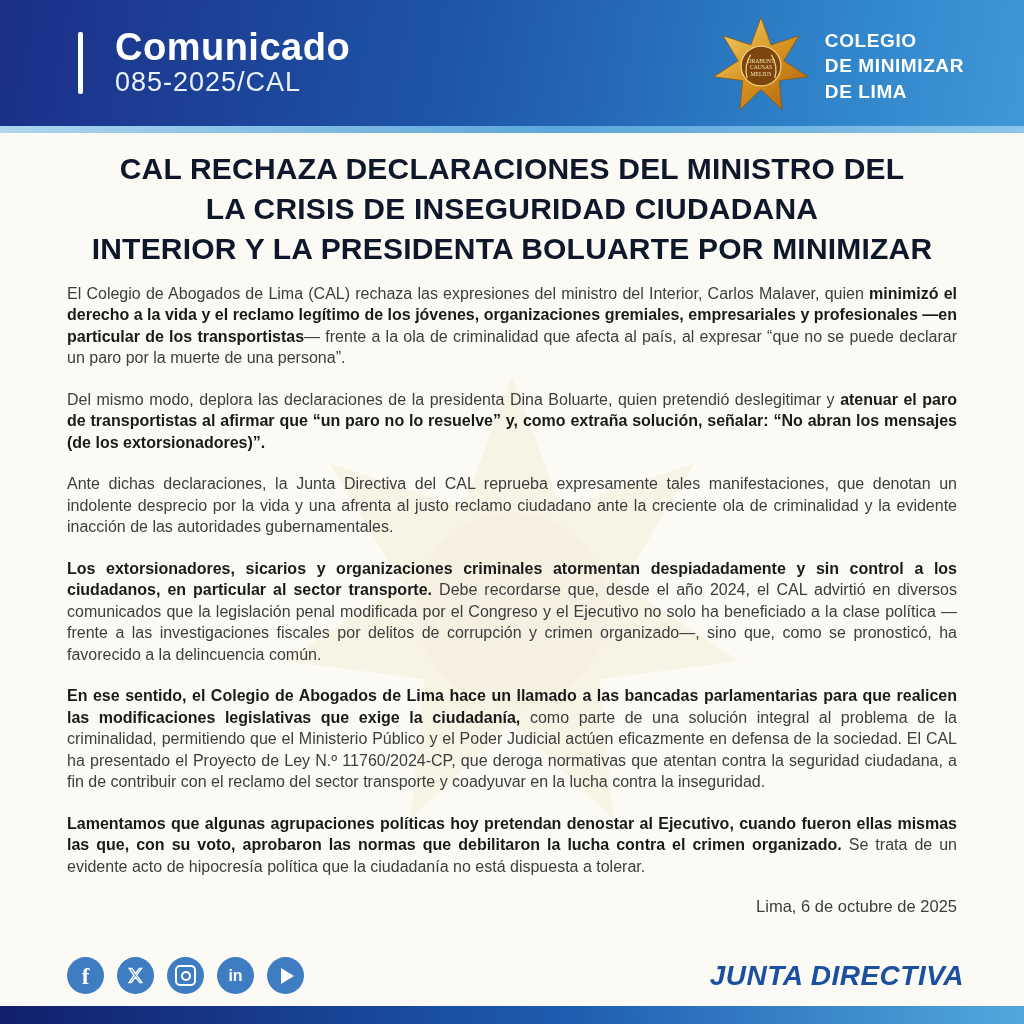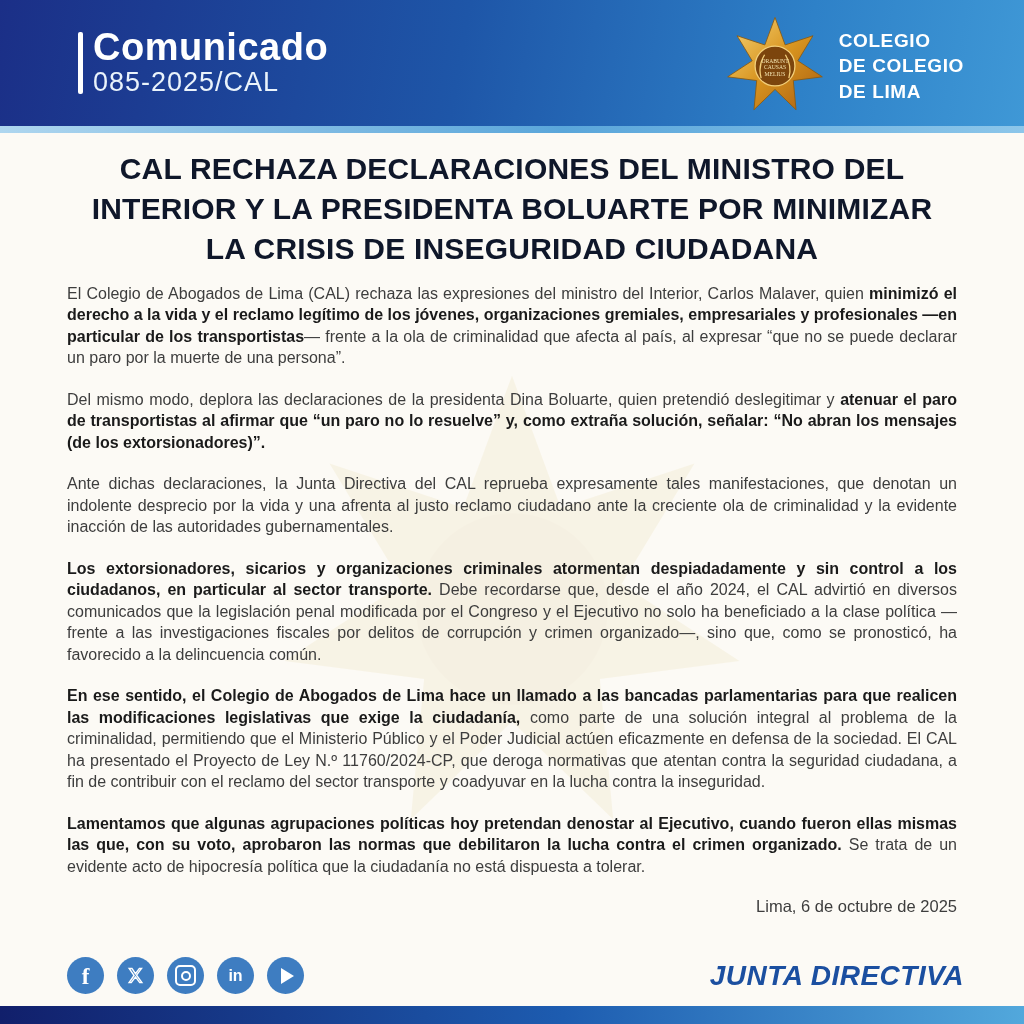--- a/index.html
+++ b/index.html
@@ -14,21 +14,21 @@
   .topbar{
     height:126px;
     background:linear-gradient(100deg,#1b2f87 0%,#1e56a8 45%,#2e81c8 78%,#3f98d6 100%);
     display:flex;justify-content:space-between;align-items:center;
     padding:0 60px 0 78px;box-sizing:border-box;position:relative;z-index:2;
   }
   .header-strip{
     height:7px;
     background:linear-gradient(90deg,#aed6ef 0%,#5aa6da 55%,#8cc6ea 100%);
   }
-  .brand-left{display:flex;align-items:center;gap:10px;}
+  .brand-left{display:flex;align-items:center;gap:32px;}
   .vbar{width:5px;height:62px;background:#ffffff;border-radius:2px;}
   .comunicado{
     color:#ffffff;font-size:38px;font-weight:bold;letter-spacing:.5px;line-height:1.05;
   }
   .number{
     color:#eaf3fb;font-size:27px;font-weight:300;letter-spacing:1px;line-height:1.15;
   }
   .brand-right{display:flex;align-items:center;gap:12px;margin-top:6px;}
   .org{
     color:#ffffff;font-weight:bold;font-size:19px;line-height:1.35;letter-spacing:.6px;
@@ -119,37 +119,37 @@
           <circle cx="60" cy="60" r="23" fill="#7c450d" stroke="#f3cf7a" stroke-width="1.5"></circle>
           <path d="M44,74 Q40,60 48,47" fill="none" stroke="#f3cf7a" stroke-width="1.5"></path>
           <path d="M76,74 Q80,60 72,47" fill="none" stroke="#f3cf7a" stroke-width="1.5"></path>
           <text class="motto-text" x="60" y="56" text-anchor="middle" font-size="6.5" fill="#f3e3b0">ORABUNT</text>
           <text class="motto-text" x="60" y="64" text-anchor="middle" font-size="6.5" fill="#f3e3b0">CAUSAS</text>
           <text class="motto-text" x="60" y="72" text-anchor="middle" font-size="6.5" fill="#f3e3b0">MELIUS</text>
         </svg>
       </div>
       <div class="org">
         <div>COLEGIO</div>
-        <div>DE COLEGIO</div>
+        <div>DE MINIMIZAR</div>
         <div>DE LIMA</div>
       </div>
     </div>
   </header>
   <div class="header-strip"></div>
 
   <main>
     <svg class="watermark" viewBox="0 0 120 120">
       <polygon points="60,4 71.7,35.7 103.8,25.1 86.3,54 114.6,72.5 81.1,76.8 84.3,110.5 60,87 35.7,110.5 38.9,76.8 5.4,72.5 33.7,54 16.2,25.1 48.3,35.7" fill="#d9c47a"></polygon>
       <circle cx="60" cy="60" r="23" fill="#c9b160"></circle>
     </svg>
 
     <h1 class="title">
         <div>CAL RECHAZA DECLARACIONES DEL MINISTRO DEL</div>
+        <div>LA CRISIS DE INSEGURIDAD CIUDADANA</div>
         <div>INTERIOR Y LA PRESIDENTA BOLUARTE POR MINIMIZAR</div>
-        <div>LA CRISIS DE INSEGURIDAD CIUDADANA</div>
       </h1>
 
     <div class="bodycol">
         <p class="para"><span>El Colegio de Abogados de Lima (CAL) rechaza las expresiones del ministro del Interior, Carlos Malaver, quien </span><span class="b">minimizó el derecho a la vida y el reclamo legítimo de los jóvenes, organizaciones gremiales, empresariales y profesionales —en particular de los transportistas</span><span>— frente a la ola de criminalidad que afecta al país, al expresar “que no se puede declarar un paro por la muerte de una persona”.</span></p>
         <p class="para"><span>Del mismo modo, deplora las declaraciones de la presidenta Dina Boluarte, quien pretendió deslegitimar y </span><span class="b">atenuar el paro de transportistas al afirmar que “un paro no lo resuelve” y, como extraña solución, señalar: “No abran los mensajes (de los extorsionadores)”.</span></p>
         <p class="para"><span>Ante dichas declaraciones, la Junta Directiva del CAL reprueba expresamente tales manifestaciones, que denotan un indolente desprecio por la vida y una afrenta al justo reclamo ciudadano ante la creciente ola de criminalidad y la evidente inacción de las autoridades gubernamentales.</span></p>
         <p class="para"><span class="b">Los extorsionadores, sicarios y organizaciones criminales atormentan despiadadamente y sin control a los ciudadanos, en particular al sector transporte. </span><span>Debe recordarse que, desde el año 2024, el CAL advirtió en diversos comunicados que la legislación penal modificada por el Congreso y el Ejecutivo no solo ha beneficiado a la clase política —frente a las investigaciones fiscales por delitos de corrupción y crimen organizado—, sino que, como se pronosticó, ha favorecido a la delincuencia común.</span></p>
         <p class="para"><span class="b">En ese sentido, el Colegio de Abogados de Lima hace un llamado a las bancadas parlamentarias para que realicen las modificaciones legislativas que exige la ciudadanía, </span><span>como parte de una solución integral al problema de la criminalidad, permitiendo que el Ministerio Público y el Poder Judicial actúen eficazmente en defensa de la sociedad. El CAL ha presentado el Proyecto de Ley N.º 11760/2024-CP, que deroga normativas que atentan contra la seguridad ciudadana, a fin de contribuir con el reclamo del sector transporte y coadyuvar en la lucha contra la inseguridad.</span></p>
         <p class="para"><span class="b">Lamentamos que algunas agrupaciones políticas hoy pretendan denostar al Ejecutivo, cuando fueron ellas mismas las que, con su voto, aprobaron las normas que debilitaron la lucha contra el crimen organizado. </span><span>Se trata de un evidente acto de hipocresía política que la ciudadanía no está dispuesta a tolerar.</span></p>
       </div>

